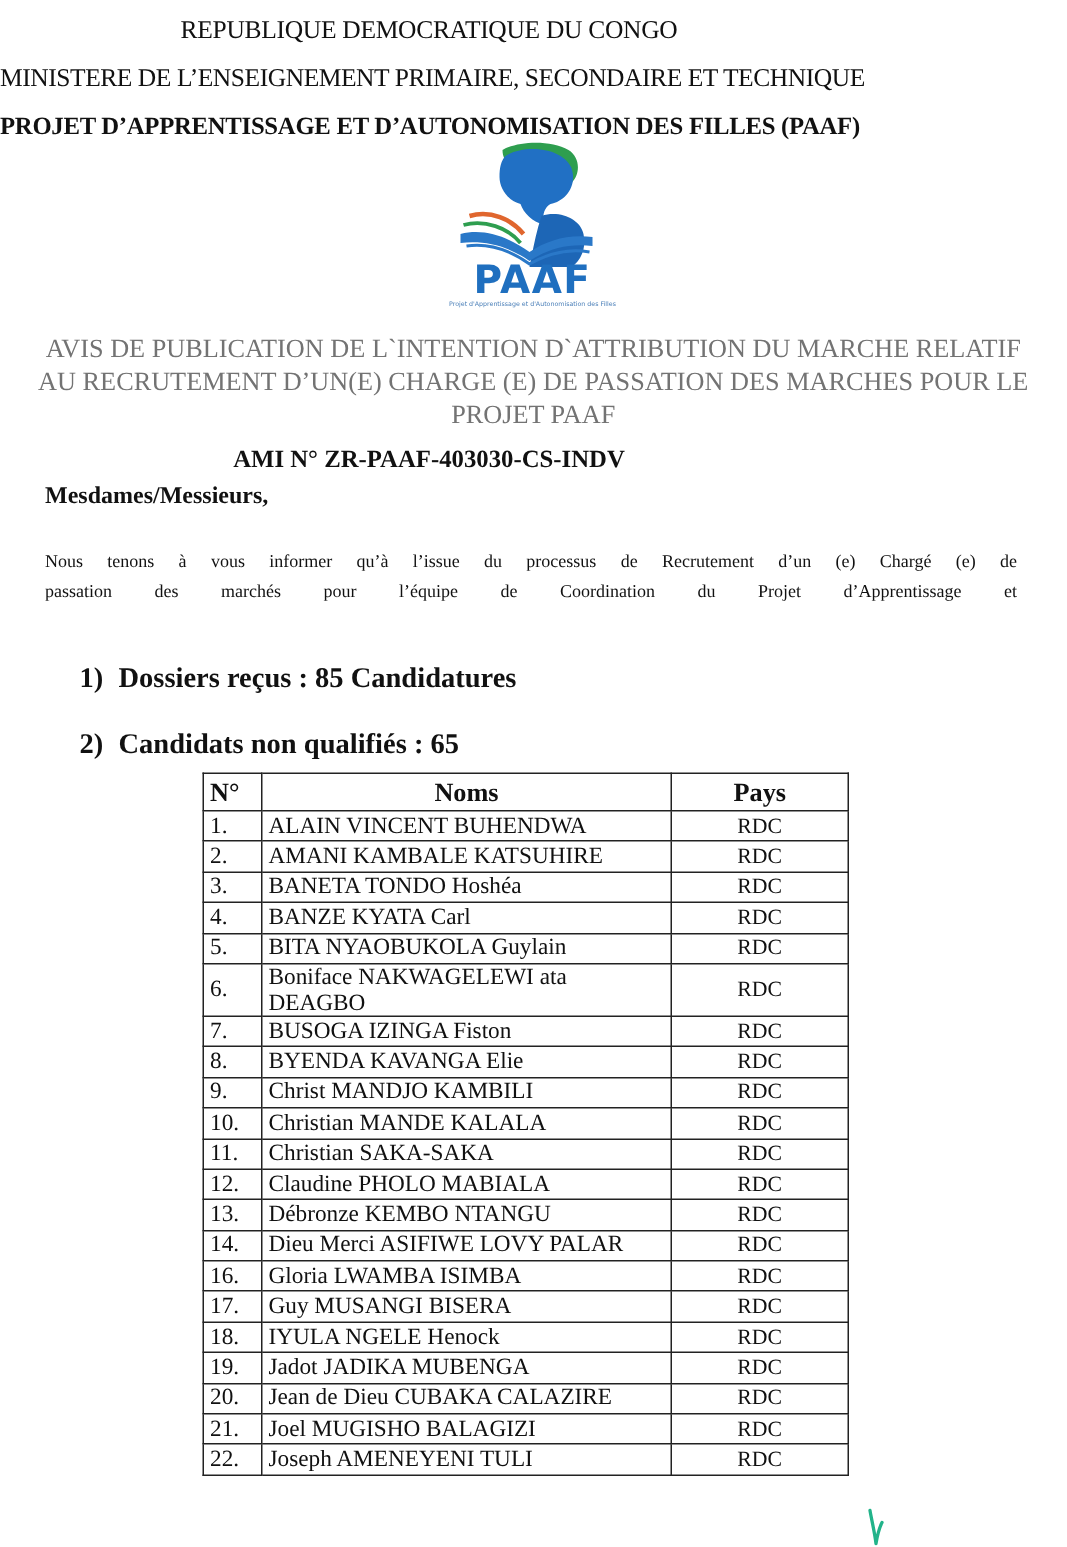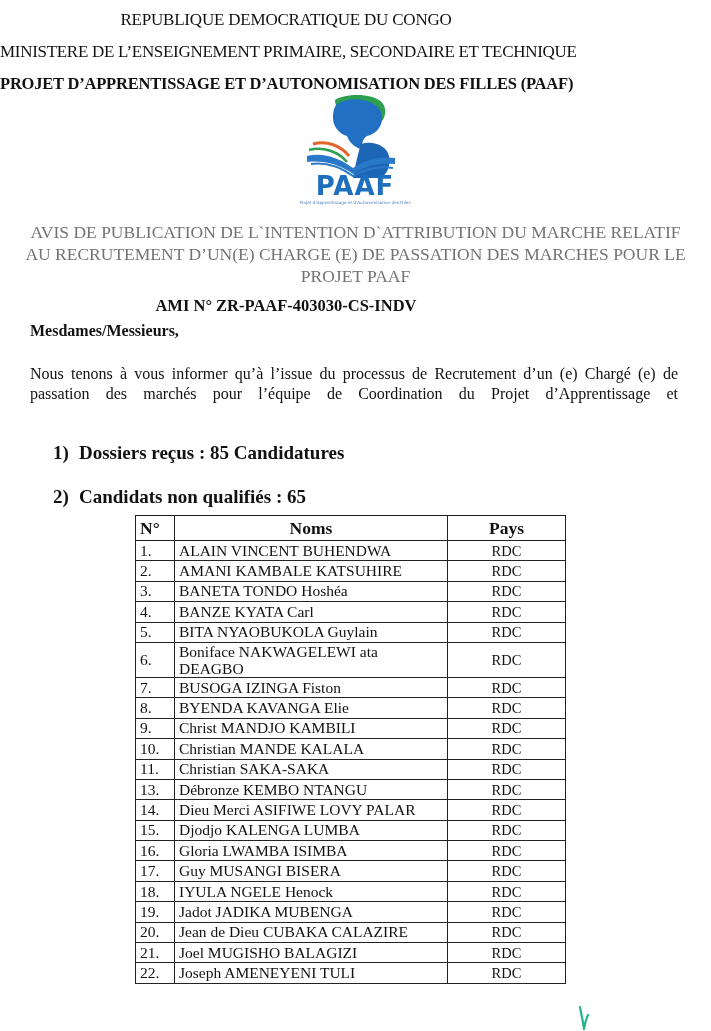--- a/index.html
+++ b/index.html
@@ -12,21 +12,21 @@
     .h1 { top: 10px; font-size: 17px; letter-spacing: -0.2px; }
     .h2 { top: 42px; font-size: 17px; letter-spacing: -0.3px; }
     .h3 { top: 74px; font-size: 16.5px; font-weight: bold; letter-spacing: -0.2px; }
     .logo { position: absolute; left: 283px; top: 94px; width: 145px; height: 112px; }
     .blue-title { position: absolute; left: 20px; width: 671px; text-align: center; color: #737373; font-size: 17.5px; line-height: 22px; white-space: nowrap; }
     .t1 { top: 221px; }
     .t2 { top: 243px; }
     .t3 { top: 265px; }
     .ami { top: 296px; font-size: 16.5px; font-weight: bold; }
     .salut { position: absolute; left: 30px; top: 322px; font-size: 16px; font-weight: bold; font-family: Liberation Serif, serif; }
-    .para { position: absolute; left: 30px; width: 648px; top: 364px; font-size: 16px; line-height: 20px; text-align: justify; }
+    .para { position: absolute; left: 30px; width: 648px; top: 364px; font-size: 12px; line-height: 20px; text-align: justify; }
     .para .p-line { display: block; text-align-last: justify; white-space: nowrap; }
     .para .p-line.last { text-align-last: left; }
     .item { position: absolute; left: 53px; font-size: 19px; font-weight: bold; }
     .item1 { top: 442px; }
     .item2 { top: 486px; }
     .item .num { display: inline-block; width: 26px; }
 
     table.cand {
       position: absolute; left: 135px; top: 515px; width: 431px;
       border-collapse: collapse; font-size: 15.5px;
@@ -150,32 +150,32 @@
         <td class="c-num">10.</td>
         <td class="c-name">Christian MANDE KALALA</td>
         <td class="c-country">RDC</td>
       </tr>
     <tr>
         <td class="c-num">11.</td>
         <td class="c-name">Christian SAKA-SAKA</td>
         <td class="c-country">RDC</td>
       </tr>
     <tr>
+        <td class="c-num">12.</td>
+        <td class="c-name">Claudine PHOLO MABIALA</td>
+        <td class="c-country">RDC</td>
+      </tr>
+    <tr>
         <td class="c-num">13.</td>
         <td class="c-name">Débronze KEMBO NTANGU</td>
         <td class="c-country">RDC</td>
       </tr>
     <tr>
         <td class="c-num">14.</td>
         <td class="c-name">Dieu Merci ASIFIWE LOVY PALAR</td>
-        <td class="c-country">RDC</td>
-      </tr>
-    <tr>
-        <td class="c-num">15.</td>
-        <td class="c-name">Djodjo KALENGA LUMBA</td>
         <td class="c-country">RDC</td>
       </tr>
     <tr>
         <td class="c-num">16.</td>
         <td class="c-name">Gloria LWAMBA ISIMBA</td>
         <td class="c-country">RDC</td>
       </tr>
     <tr>
         <td class="c-num">17.</td>
         <td class="c-name">Guy MUSANGI BISERA</td>

